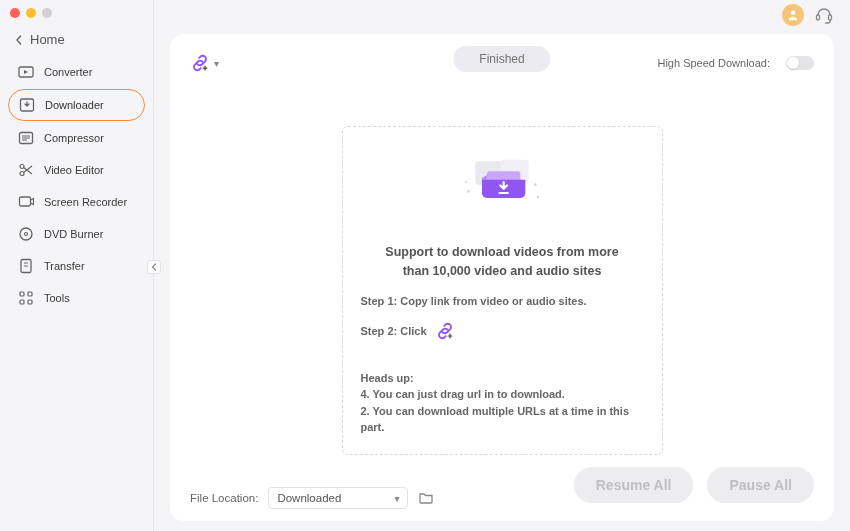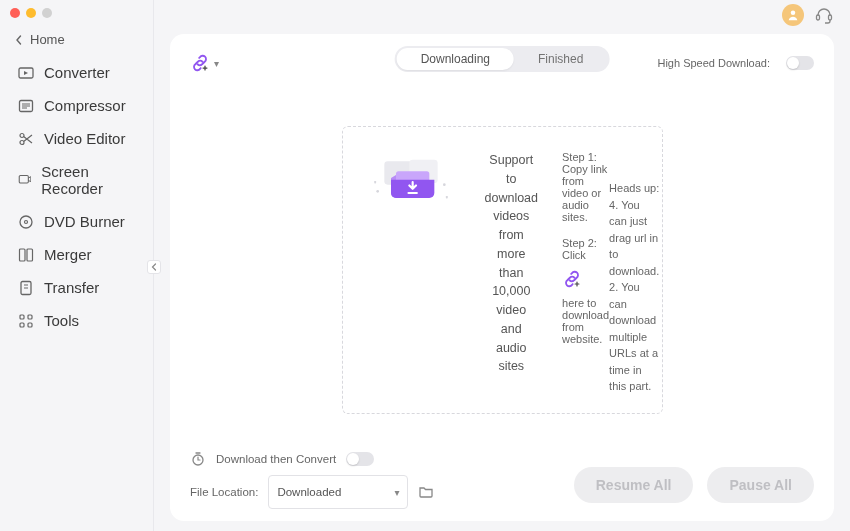--- a/index.html
+++ b/index.html
@@ -7,21 +7,21 @@
 
 .sidebar { width: 154px; background: #f5f5f7; border-right: 1px solid #e8e8ec; display: flex; flex-direction: column; }
 .window-controls { display: flex; gap: 6px; padding: 8px 10px; }
 .wc { width: 10px; height: 10px; border-radius: 50%; }
 .wc.red { background:#ff5f57; } .wc.yellow { background:#febc2e; } .wc.gray { background:#d1d1d1; }
 
 .home-row { display:flex; align-items:center; gap:6px; padding: 6px 14px 10px 14px; font-size:13px; color:#555; font-weight:500; cursor:pointer; }
 .home-row svg { width:10px; height:10px; }
 
 .nav { padding: 0 8px; display:flex; flex-direction:column; gap:2px; }
-.nav-item { display:flex; align-items:center; gap:10px; padding: 7px 10px; font-size:15px; color:#3a3a3a; border-radius:18px; cursor:pointer; }
+.nav-item { display:flex; align-items:center; gap:10px; padding: 7px 10px; font-size:11px; color:#3a3a3a; border-radius:18px; cursor:pointer; }
 .nav-item .icon { width:16px; height:16px; display:flex; align-items:center; justify-content:center; color:#666; }
 .nav-item.active { border:1.5px solid #f58a3c; border-radius:20px; color:#333; }
 
 .collapse-handle { position:absolute; left:147px; top:260px; width:14px; height:14px; background:#fff; border:1px solid #e4e4e8; border-radius:3px; display:flex; align-items:center; justify-content:center; font-size:9px; color:#888; cursor:pointer; }
 
 .main { flex:1; display:flex; flex-direction:column; position:relative; }
 .topbar { height:30px; display:flex; align-items:center; justify-content:flex-end; padding:0 16px; gap:10px; }
 .avatar { width:22px; height:22px; border-radius:50%; background:#f5c67a; display:flex; align-items:center; justify-content:center; color:#fff; }
 .support-icon { width:20px; height:20px; color:#888; cursor:pointer; }
 
@@ -33,35 +33,35 @@
 .link-icon { width:20px; height:20px; }
 
 .seg { position:absolute; left:50%; transform:translateX(-50%); top:12px; display:flex; background:#ececf0; border-radius:20px; padding:2px; }
 .seg-item { padding:4px 24px; font-size:12px; color:#737373; border-radius:18px; cursor:pointer; }
 .seg-item.act { background:#fff; color:#555; box-shadow:0 1px 2px rgba(0,0,0,.06); }
 
 .hsd { display:flex; align-items:center; gap:16px; font-size:11px; color:#666; }
 .toggle { width:28px; height:14px; background:#e4e4e8; border-radius:10px; position:relative; cursor:pointer; }
 .toggle::after { content:""; position:absolute; width:12px; height:12px; background:#fff; border-radius:50%; top:1px; left:1px; box-shadow:0 1px 2px rgba(0,0,0,.15); }
 
-.drop-area { margin:48px auto 0; width:321px; border:1px dashed #d8d8dd; border-radius:6px; padding:24px 18px 18px 18px; display:flex; flex-direction:row; }
+.drop-area { margin:48px auto 0; width:321px; border:1px dashed #d8d8dd; border-radius:6px; padding:24px 18px 18px 18px; display:flex; flex-direction:column;font-weight:bold; }
 .illus { display:flex; justify-content:center; margin-bottom:18px; }
 .illus svg { width:100px; height:74px; }
 .drop-title { text-align:center; font-size:12.5px; color:#555; line-height:1.5; padding:0 24px 14px 24px; }
 .steps { font-size:11px; color:#666; display:flex; flex-direction:column; gap:14px; }
 .step-row { display:flex; align-items:center; gap:8px; flex-wrap:wrap; }
 .step-row .mini-link { width:20px; height:20px; vertical-align:middle; }
 .heads { font-size:11px; color:#666; margin-top:29px; line-height:1.5; }
 
 .footer { margin-top:auto; display:flex; flex-direction:column; gap:8px; padding-top:10px; }
 .footer-row { display:flex; align-items:center; gap:10px; font-size:11.5px; color:#666; }
 .timer-icon { width:16px; height:16px; color:#888; }
 .footer-btns { position:absolute; right:20px; bottom:18px; display:flex; gap:14px; }
 .big-btn { padding:10px 22px; border-radius:22px; background:#ededef; color:#bfbfc3; font-size:14px; font-weight:600; border:none; cursor:pointer;margin-top:28px; }
-.select { display:flex; align-items:center; justify-content:space-between; border:1px solid #e2e2e6; border-radius:4px; padding:10px 8px; font-size:11.5px; color:#555; min-width:140px; cursor:pointer; }
+.select { display:flex; align-items:center; justify-content:space-between; border:1px solid #e2e2e6; border-radius:4px; padding:4px 8px; font-size:11.5px; color:#555; min-width:140px; cursor:pointer; }
 .folder-icon { width:16px; height:16px; color:#888; cursor:pointer; }
 
 svg { display:block; }
 </style>
 </head>
 <body>
 
 <div class="sidebar">
   <div class="window-controls">
     <div class="wc red"></div>
@@ -77,20 +77,29 @@
   <div class="nav">
     <div class="nav-item">
       <span class="icon">
           <svg viewBox="0 0 16 16">
             <rect x="1" y="3" width="14" height="10" rx="1.5" stroke="#666" fill="none" stroke-width="1.3"></rect>
             <path d="M6 6l4 2-4 2z" fill="#666"></path>
           </svg>
         </span>
       <span>Converter</span>
     </div>
+    <div class="nav-item active">
+      <span class="icon">
+          <svg viewBox="0 0 16 16">
+            <rect x="1.5" y="2" width="13" height="12" rx="1.5" stroke="#666" fill="none" stroke-width="1.3"></rect>
+            <path d="M8 5v4m0 0l-2-2m2 2l2-2" stroke="#666" stroke-width="1.3" fill="none" stroke-linecap="round"></path>
+          </svg>
+        </span>
+      <span>Downloader</span>
+    </div>
     <div class="nav-item">
       <span class="icon">
           <svg viewBox="0 0 16 16">
             <rect x="1.5" y="2.5" width="13" height="11" rx="1.5" stroke="#666" fill="none" stroke-width="1.3"></rect>
             <path d="M4 6h8M4 8h8M4 10h5" stroke="#666" stroke-width="1.2"></path>
           </svg>
         </span>
       <span>Compressor</span>
     </div>
     <div class="nav-item">
@@ -113,29 +122,20 @@
       <span>Screen Recorder</span>
     </div>
     <div class="nav-item">
       <span class="icon">
           <svg viewBox="0 0 16 16">
             <circle cx="8" cy="8" r="6" stroke="#666" fill="none" stroke-width="1.3"></circle>
             <circle cx="8" cy="8" r="1.5" stroke="#666" fill="none" stroke-width="1.2"></circle>
           </svg>
         </span>
       <span>DVD Burner</span>
-    </div>
-    <div class="nav-item">
-      <span class="icon">
-          <svg viewBox="0 0 16 16">
-            <rect x="1.5" y="2" width="5.5" height="12" rx="1" stroke="#666" fill="none" stroke-width="1.2"></rect>
-            <rect x="9" y="2" width="5.5" height="12" rx="1" stroke="#666" fill="none" stroke-width="1.2"></rect>
-          </svg>
-        </span>
-      <span>Merger</span>
     </div>
     <div class="nav-item">
       <span class="icon">
           <svg viewBox="0 0 16 16">
             <rect x="3" y="1.5" width="10" height="13" rx="1.5" stroke="#666" fill="none" stroke-width="1.3"></rect>
             <path d="M6 5h4M6 8h4" stroke="#666" stroke-width="1.1"></path>
           </svg>
         </span>
       <span>Transfer</span>
     </div>
@@ -188,21 +188,20 @@
         </svg>
         <span class="chev">▾</span>
       </div>
       <div class="hsd">
         <span>High Speed Download:</span>
         <div class="toggle"></div>
       </div>
     </div>
 
     <div class="seg">
-      <div class="seg-item act">Downloading</div>
       <div class="seg-item">Finished</div>
     </div>
 
     <div class="drop-area">
       <div class="illus">
         <svg viewBox="0 0 120 80">
           <rect x="28" y="8" width="34" height="28" rx="4" fill="#e9e9ee"></rect>
           <rect x="58" y="6" width="34" height="28" rx="4" fill="#f0f0f4"></rect>
           <path d="M36 28 l10-6 a6 6 0 016 0 l32 18 v6 a6 6 0 01-6 6 H42 a6 6 0 01-6-6 z" fill="#b88cf7"></path>
           <rect x="42" y="20" width="40" height="28" rx="3" fill="#c9a6fb"></rect>
@@ -219,40 +218,30 @@
       <div class="steps">
         <div>Step 1: Copy link from video or audio sites.</div>
         <div class="step-row">
           <span>Step 2: Click</span>
           <svg class="mini-link" viewBox="0 0 24 24">
             <path d="M9 13.5a4 4 0 005.6 0l3-3a4 4 0 10-5.6-5.6l-1 1" stroke="#9156f0" stroke-width="2.2" fill="none" stroke-linecap="round"></path>
             <path d="M15 10.5a4 4 0 00-5.6 0l-3 3a4 4 0 105.6 5.6l1-1" stroke="#9156f0" stroke-width="2.2" fill="none" stroke-linecap="round"></path>
             <circle cx="18" cy="18" r="4" fill="#fff"></circle>
             <path d="M18 15.7v4.6M15.7 18h4.6" stroke="#444" stroke-width="1.4" stroke-linecap="round"></path>
           </svg>
-          <span>here to download from website.</span>
         </div>
       </div>
       <div class="heads">
         <div>Heads up:</div>
         <div>4. You can just drag url in to download.</div>
         <div>2. You can download multiple URLs at a time in this part.</div>
       </div>
     </div>
 
     <div class="footer">
-      <div class="footer-row">
-        <svg class="timer-icon" viewBox="0 0 16 16">
-            <circle cx="8" cy="9" r="5" stroke="#888" fill="none" stroke-width="1.3"></circle>
-            <path d="M8 6v3h2" stroke="#888" stroke-width="1.2" fill="none" stroke-linecap="round"></path>
-            <path d="M6 2h4" stroke="#888" stroke-width="1.3" stroke-linecap="round"></path>
-          </svg>
-        <span>Download then Convert</span>
-        <div class="toggle"></div>
-      </div>
       <div class="footer-row">
         <span>File Location:</span>
         <div class="select">
           <span>Downloaded</span>
           <span style="font-size:10px;color:#888">▾</span>
         </div>
         <svg class="folder-icon" viewBox="0 0 16 16">
             <path d="M2 4h4l1.5 1.5H14V12a1 1 0 01-1 1H3a1 1 0 01-1-1V4z" stroke="#888" fill="none" stroke-width="1.3"></path>
           </svg>
       </div>

